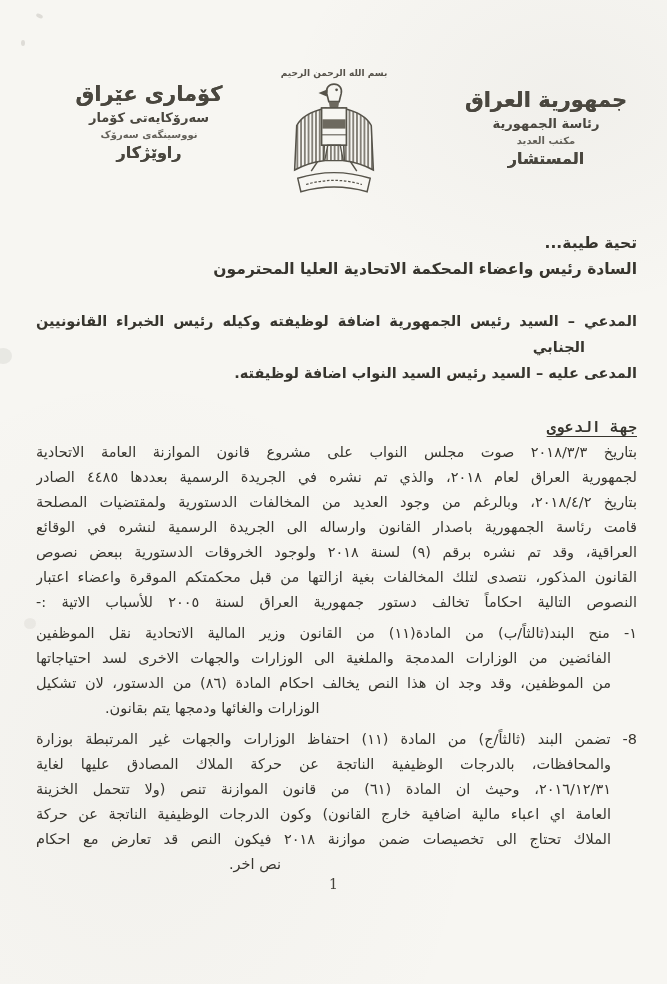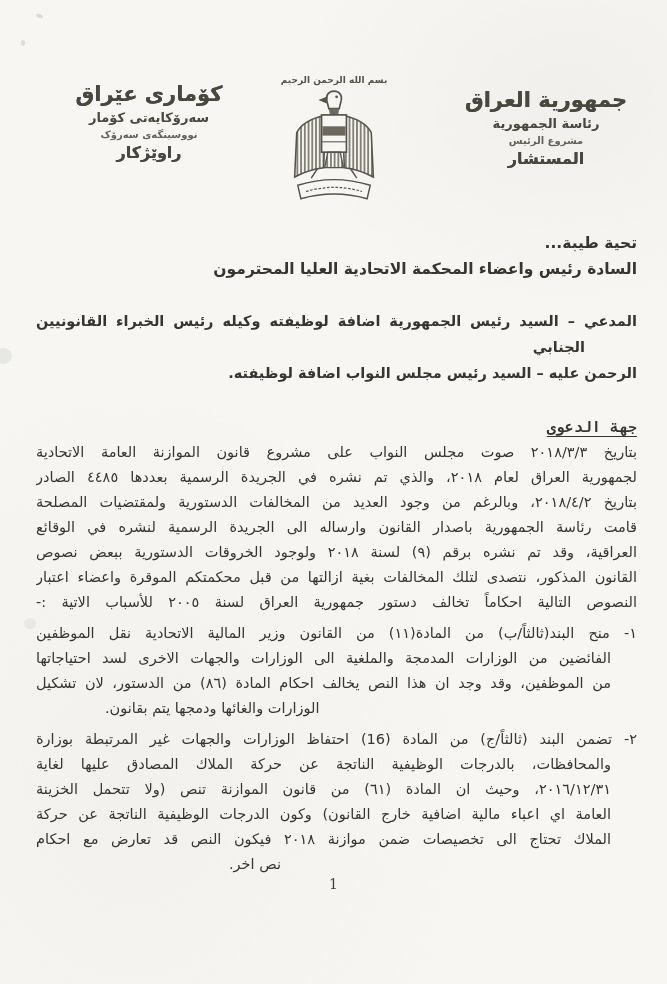--- a/index.html
+++ b/index.html
@@ -16,21 +16,21 @@
   }
   .ink{color:#36342d;}
   
   .hdr-block{position:absolute;text-align:center;direction:rtl;color:#4a473f;}
   .hdr-kurdish{top:80px;left:58px;width:182px;}
   .hdr-arabic{top:86px;left:452px;width:188px;}
   .hdr-l1{font-size:21px;font-weight:bold;letter-spacing:1px;line-height:28px;text-shadow:0 0 .6px #4a473f;}
   .hdr-l2{font-size:13px;font-weight:bold;line-height:19px;}
   .hdr-l3{font-size:10px;font-weight:bold;line-height:15px;opacity:.85;}
   .hdr-l4{font-size:16px;font-weight:bold;margin-top:1px;text-shadow:0 0 .5px #4a473f;}
-  .hdr-emblem{position:absolute;top:74px;left:279px;width:110px;text-align:center;}
+  .hdr-emblem{position:absolute;top:67px;left:279px;width:110px;text-align:center;}
   .bismillah{font-size:9px;font-weight:bold;color:#56524a;direction:rtl;line-height:12px;margin-bottom:2px;}
   
   .letter{position:absolute;left:36px;right:30px;top:230px;direction:rtl;color:#37352e;font-size:14.5px;}
   .line{height:25px;line-height:25px;overflow:hidden;}
   .jline{text-align:justify;text-align-last:justify;}
   .rline{text-align:right;white-space:nowrap;}
   .lline{text-align:left;white-space:nowrap;}
   .salutation .line{height:26px;line-height:26px;font-weight:bold;font-size:15.5px;}
   .parties{margin-top:26px;font-weight:bold;font-size:14.5px;}
   .parties .line{height:26px;line-height:26px;}
@@ -96,35 +96,35 @@
       <path d="M32 78 l-6 9 M64 78 l6 9" stroke="#56534a" stroke-width="1.4" fill="none"></path>
 
       <path d="M13 94 q35 -11 70 0 l-3 13 q-32 -9 -64 0 z" fill="#f7f6f2" stroke="#56534a" stroke-width="1.4"></path>
       <path d="M21 100 q27 -8 54 0" stroke="#56534a" stroke-width="1.2" fill="none" stroke-dasharray="2.5 1.6"></path>
     </svg>
   </div>
 
   <div class="hdr-block hdr-arabic">
     <div class="hdr-l1">جمهورية العراق</div>
     <div class="hdr-l2">رئاسة الجمهورية</div>
-    <div class="hdr-l3">مشروع الرئيس</div>
+    <div class="hdr-l3">مكتب العديد</div>
     <div class="hdr-l4">المستشار</div>
   </div>
 
   <div class="letter ink">
 
     <div class="salutation">
       <div class="line rline">تحية طيبة...</div>
       <div class="line rline">السادة رئيس واعضاء المحكمة الاتحادية العليا المحترمون</div>
     </div>
 
     <div class="parties">
       <div class="line jline">المدعي – السيد رئيس الجمهورية اضافة لوظيفته وكيله رئيس الخبراء القانونيين غازي ابراهيم</div>
       <div class="line rline indent-right-50">الجنابي</div>
-      <div class="line rline">الرحمن عليه – السيد رئيس مجلس النواب اضافة لوظيفته.</div>
+      <div class="line rline">المدعى عليه – السيد رئيس السيد النواب اضافة لوظيفته.</div>
     </div>
 
     <div class="case-heading">
       <span>جهة الدعوى</span>
     </div>
 
     <div class="case-para">
       <div class="line jline">بتاريخ ٢٠١٨/٣/٣ صوت مجلس النواب على مشروع قانون الموازنة العامة الاتحادية</div>
       <div class="line jline">لجمهورية العراق لعام ٢٠١٨، والذي تم نشره في الجريدة الرسمية بعددها ٤٤٨٥ الصادر</div>
       <div class="line jline">بتاريخ ٢٠١٨/٤/٢، وبالرغم من وجود العديد من المخالفات الدستورية ولمقتضيات المصلحة</div>
@@ -135,21 +135,21 @@
     </div>
 
     <div class="numbered">
       <div class="line jline">١- منح البند(ثالثاً/ب) من المادة(١١) من القانون وزير المالية الاتحادية نقل الموظفين</div>
       <div class="line jline cont">الفائضين من الوزارات المدمجة والملغية الى الوزارات والجهات الاخرى لسد احتياجاتها</div>
       <div class="line jline cont">من الموظفين، وقد وجد ان هذا النص يخالف احكام المادة (٨٦) من الدستور، لان تشكيل</div>
       <div class="line lline p1-last">الوزارات والغائها ودمجها يتم بقانون.</div>
     </div>
 
     <div class="numbered">
-      <div class="line jline">٢- تضمن البند (ثالثاً/ج) من المادة (16) احتفاظ الوزارات والجهات غير المرتبطة بوزارة</div>
+      <div class="line jline">8- تضمن البند (ثالثاً/ج) من المادة (١١) احتفاظ الوزارات والجهات غير المرتبطة بوزارة</div>
       <div class="line jline cont">والمحافظات، بالدرجات الوظيفية الناتجة عن حركة الملاك المصادق عليها لغاية</div>
       <div class="line jline cont">٢٠١٦/١٢/٣١، وحيث ان المادة (٦١) من قانون الموازنة تنص (ولا تتحمل الخزينة</div>
       <div class="line jline cont">العامة اي اعباء مالية اضافية خارج القانون) وكون الدرجات الوظيفية الناتجة عن حركة</div>
       <div class="line jline cont">الملاك تحتاج الى تخصيصات ضمن موازنة ٢٠١٨ فيكون النص قد تعارض مع احكام</div>
       <div class="line lline p2-last">نص اخر.</div>
     </div>
 
   </div>
 
   <div class="page-number">1</div>

